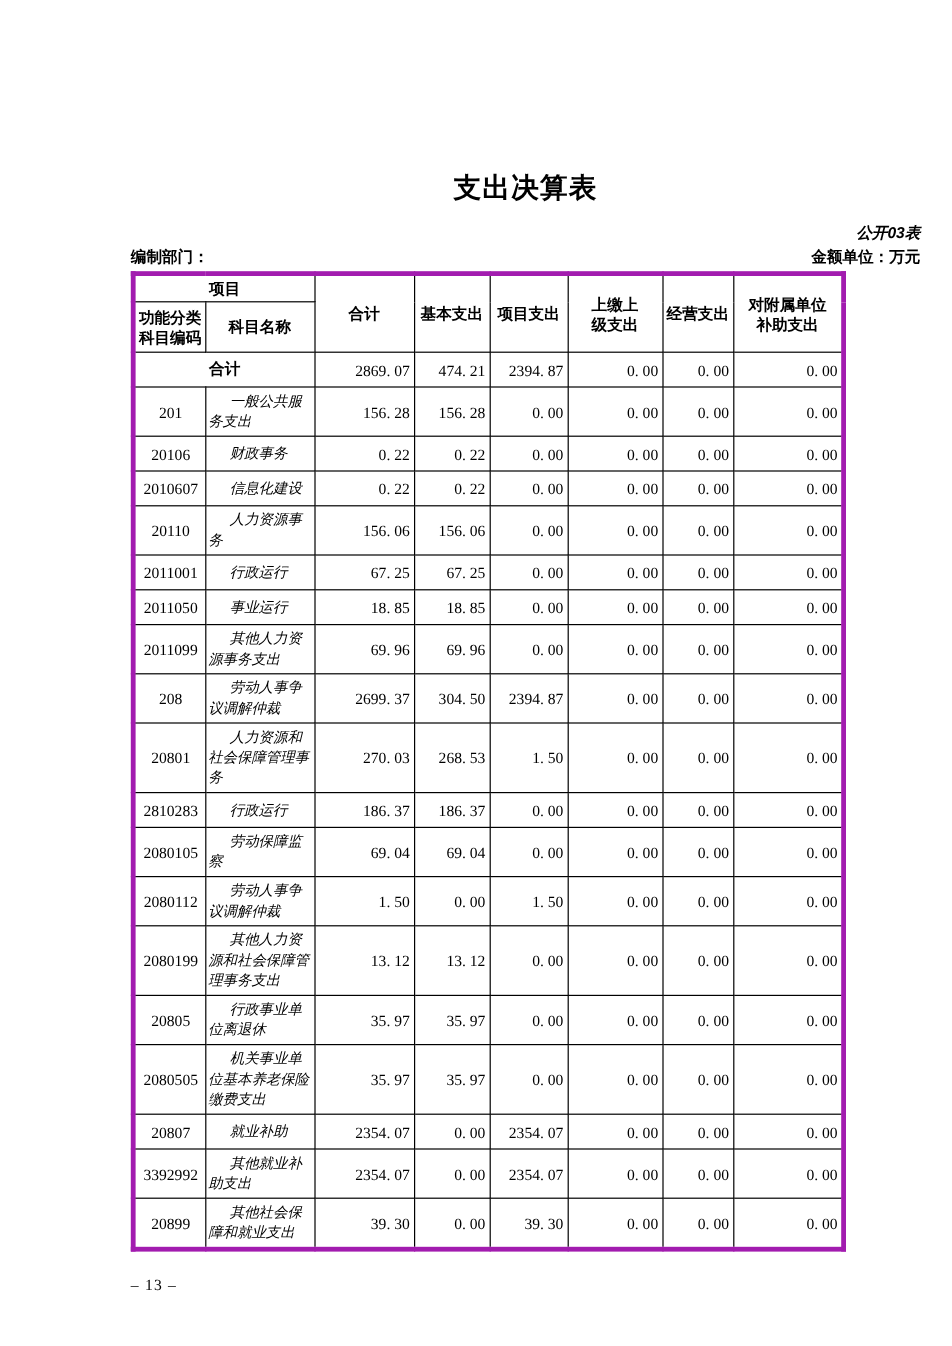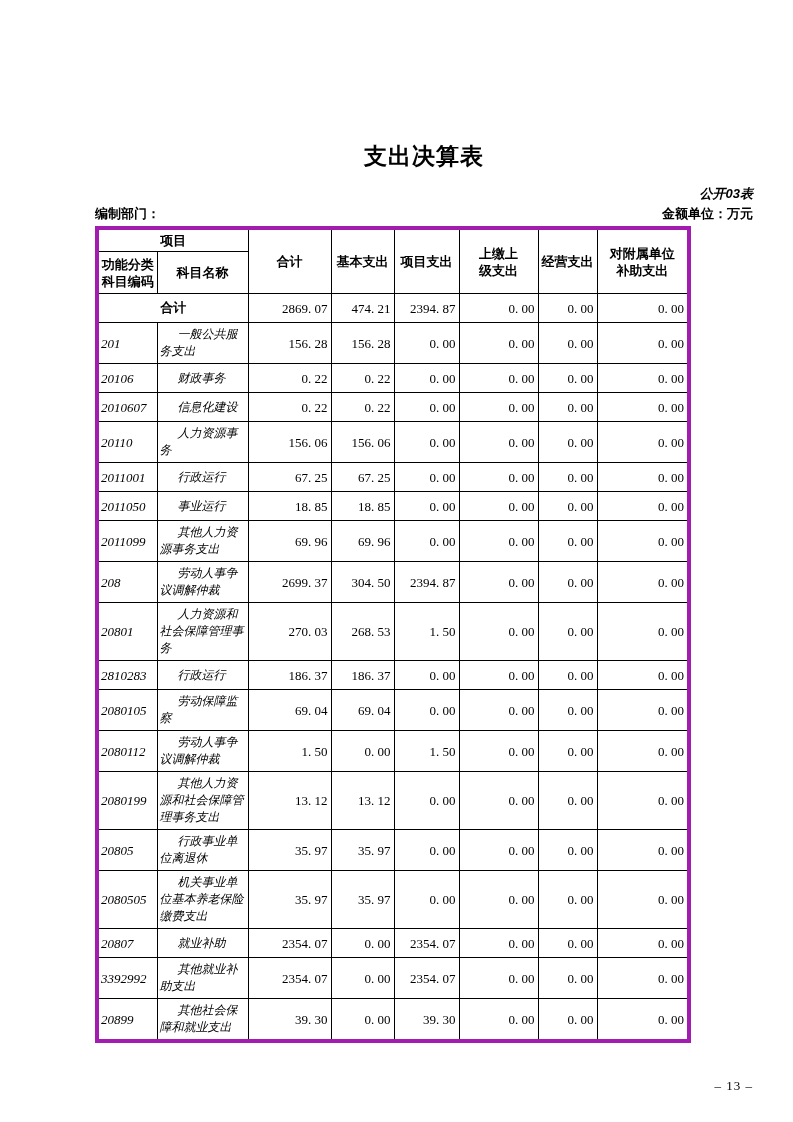--- a/index.html
+++ b/index.html
@@ -6,21 +6,21 @@
   html, body { background: #ffffff; }
   body {
     width: 793px;
     height: 1122px;
     position: relative;
     font-family: "Liberation Serif", "DejaVu Serif", serif;
     color: #000000;
   }
   .sheet {
     position: absolute;
-    left: 95px;
+    left: 109px;
     top: 0;
     width: 658px;
     padding-top: 141px;
   }
   .doc-title {
     text-align: center;
     font-family: "Liberation Sans", "DejaVu Sans", sans-serif;
     font-weight: bold;
     font-size: 23px;
     letter-spacing: 1px;
@@ -60,25 +60,24 @@
     font-size: 13px;
     text-align: center;
     white-space: pre-line;
     line-height: 17px;
     padding: 2px 1px;
   }
   tr.hdr-top th { height: 23px; }
   tr.hdr-sub th { height: 42px; }
   td.code {
     font-size: 13px;
-    text-align: left;
+    text-align: center;
     padding: 3px 1px 3px 2px;
     line-height: 17px;
     height: 29px;
-    font-style: italic;
   }
   td.name {
     font-size: 12px;
     text-align: left;
     text-indent: 18px;
     padding: 3px 2px;
     line-height: 17px;
     height: 29px;
     word-break: normal;
     font-style: italic;
@@ -92,23 +91,23 @@
     white-space: nowrap;
   }
   tr.total-row td.total-label {
     font-family: "Liberation Sans", "DejaVu Sans", sans-serif;
     font-weight: bold;
     font-size: 13px;
     text-align: center;
     height: 26px;
   }
   .page-number {
-    text-align: right;
-    font-size: 13px;
-    margin-top: 35px;
+    text-align: left;
+    font-size: 13px;
+    margin-top: 20px;
     letter-spacing: 1px;
   }
 </style>
 </head>
 <body>
 
 <div class="sheet">
 
   <div class="doc-title">支出决算表</div>
 

